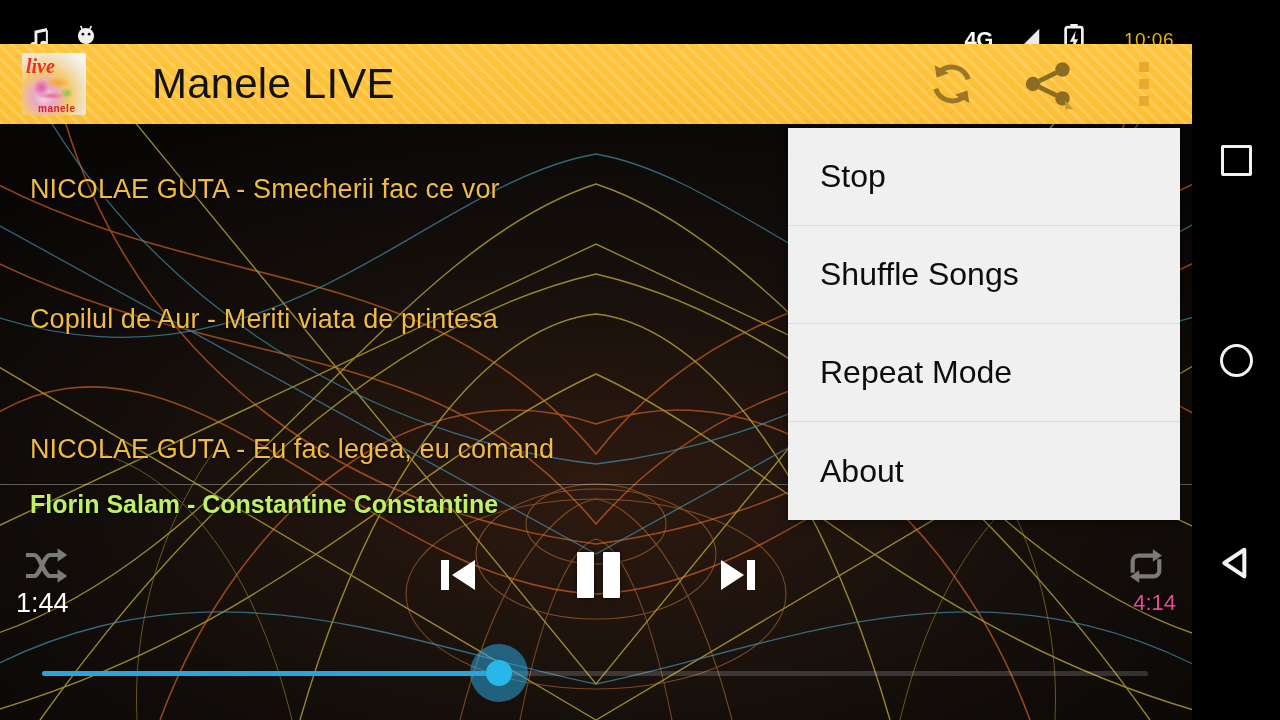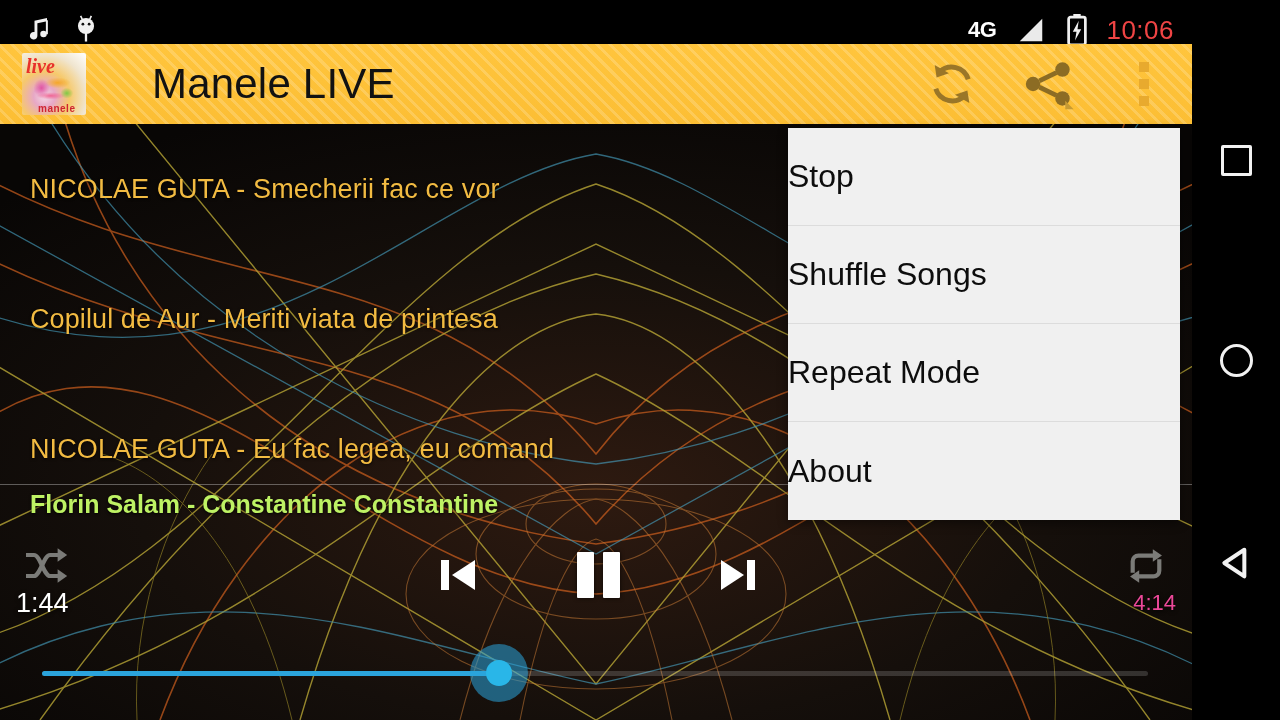--- a/index.html
+++ b/index.html
@@ -5,28 +5,28 @@
   * { margin:0; padding:0; box-sizing:border-box; }
   html,body { width:1280px; height:720px; overflow:hidden; background:#000; }
   body { font-family:"Liberation Sans", sans-serif; }
 
   #screen { position:relative; width:1280px; height:720px; background:#000; }
 
   
   #app { position:absolute; left:0; top:0; width:1192px; height:720px; overflow:hidden; }
 
   
-  #statusbar { position:absolute; left:0; top:8px; width:1192px; height:44px;
+  #statusbar { position:absolute; left:0; top:18px; width:1192px; height:44px;
                background:#000; display:flex; align-items:center; }
   .sb-left { display:flex; align-items:center; gap:20px; padding-left:22px; }
   .sb-right { margin-left:auto; display:flex; align-items:center; gap:18px; padding-right:18px; }
   .sb-icon { display:block; }
   #sb-4g { color:#fff; font-size:22px; font-weight:bold; letter-spacing:-0.5px;
            font-family:"Liberation Sans", sans-serif; }
-  #sb-time { color:#ef4444; font-size:26px; letter-spacing:0.5px; }
+  #sb-time { color:#eab308; font-size:19px; letter-spacing:0.5px;margin-left:21px; }
 
   
   #actionbar { position:absolute; left:0; top:44px; width:1192px; height:80px;
       background:
         repeating-linear-gradient(45deg,
           rgba(255,255,255,0.18) 0px, rgba(255,255,255,0.18) 3px,
           rgba(0,0,0,0.0) 3px, rgba(0,0,0,0.0) 9px),
         linear-gradient(#ffc53d,#fcbe34);
       display:flex; align-items:center;gap:48px; }
   #app-logo { width:64px; height:62px; margin-left:22px; position:relative;
@@ -95,21 +95,21 @@
   #seek-fill  { position:absolute; left:42px; top:26px; height:5px; width:456px;
                 background:#2ba4dc; border-radius:3px; }
   #seek-halo  { position:absolute; left:470px; top:644px; width:58px; height:58px;
                 border-radius:50%; background:rgba(41,164,220,0.55); }
   #seek-thumb { position:absolute; left:486px; top:660px; width:26px; height:26px;
                 border-radius:50%; background:#29b6e8; }
 
   
   #menu { position:absolute; left:788px; top:128px; width:392px; height:392px;
           background:#f0f0f0; box-shadow:0 3px 10px rgba(0,0,0,.45); }
-  .menu-item { height:98px; display:flex; align-items:center; 
+  .menu-item { height:98px; display:flex; align-items:center; padding-left:32px;
                border-bottom:1px solid #dcdcdc; }
   .menu-item:last-child { border-bottom:none; }
   .menu-item span { color:#0d0d0d; font-size:32px; }
 
   
   #navbar { position:absolute; left:1192px; top:0; width:88px; height:720px; background:#000; }
   .nav-btn { position:absolute; left:0; width:88px; height:70px;
              display:flex; align-items:center; justify-content:center; }
   #nav-recents { top:125px; }
   #nav-home    { top:325px; }

